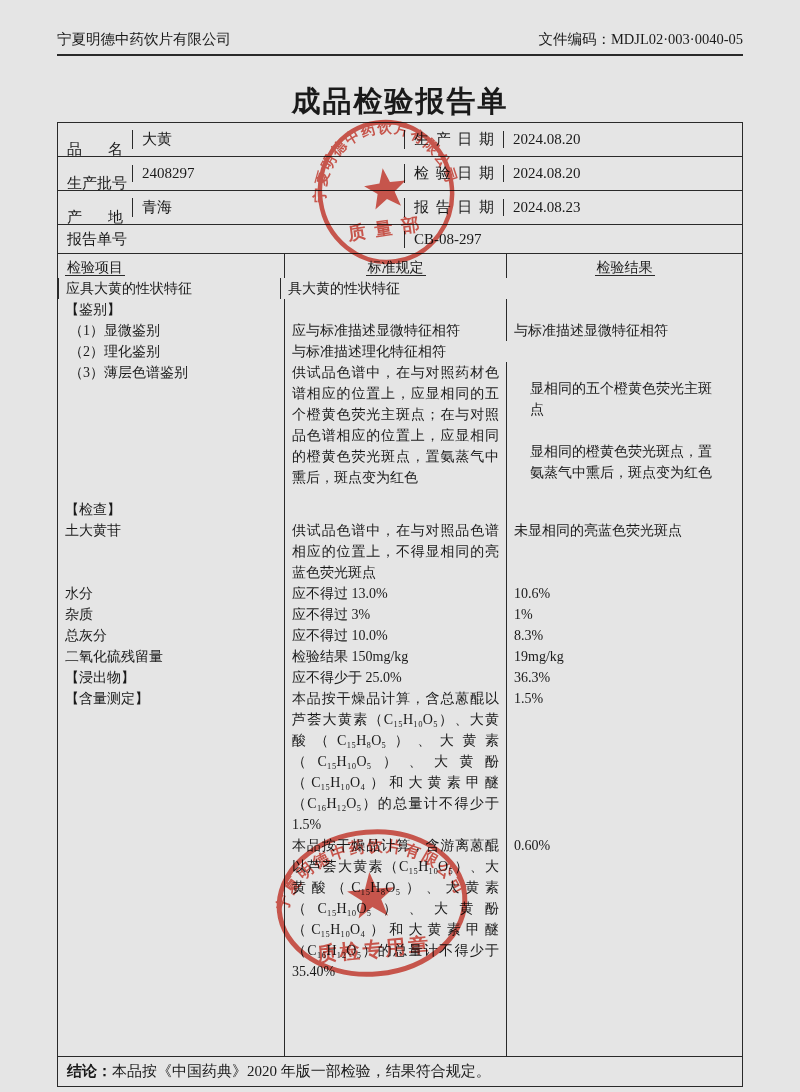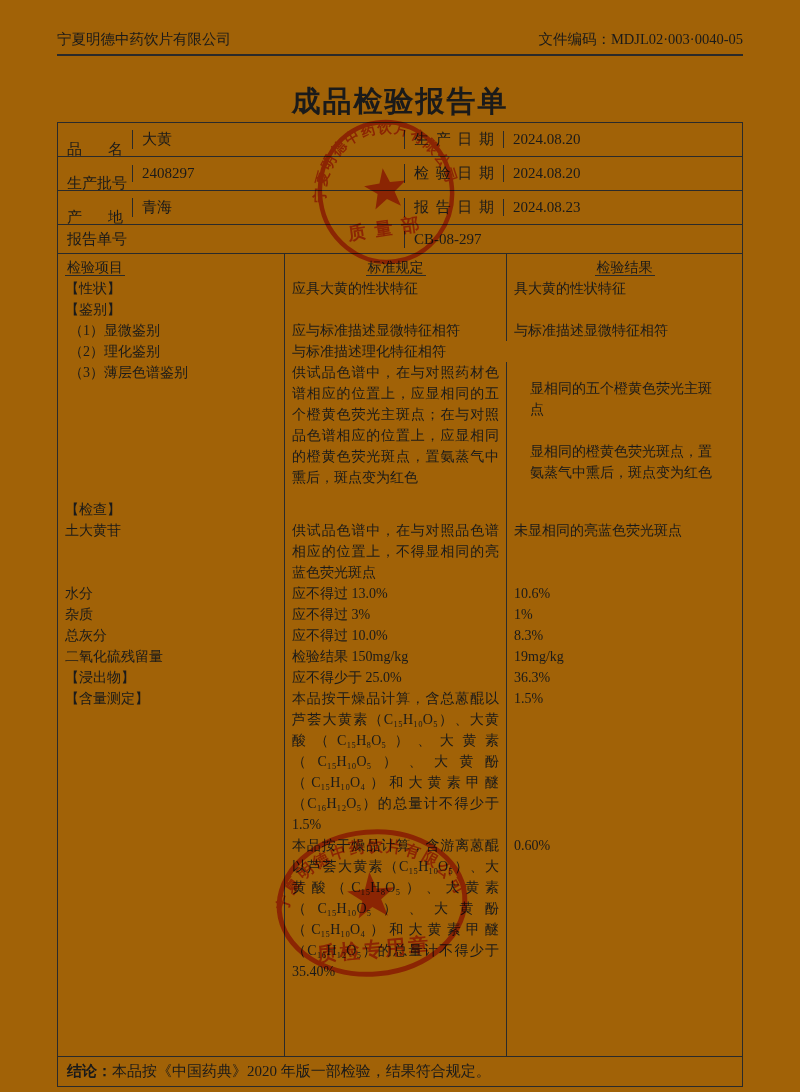--- a/index.html
+++ b/index.html
@@ -1,17 +1,17 @@
 <!DOCTYPE html>
 <html><head>
 <meta charset="utf-8">
 <style>
   html,body{margin:0;padding:0;background:#888;}
   .page{
-    position:relative;width:800px;height:1092px;margin:0 auto;background:#a16207;
+    position:relative;width:800px;height:1092px;margin:0 auto;background:#e5e5e5;
     font-family:"Liberation Serif","DejaVu Serif",serif;color:#1a1a1a;
     overflow:hidden;
   }
   
   .hdr{display:flex;justify-content:space-between;align-items:flex-end;
        padding:30px 57px 5px 57px;font-size:14.5px;}
   .hrule{margin:0 57px;border-top:2px solid #2a2a2a;}
   .title{text-align:center;font-size:29px;font-weight:bold;letter-spacing:2px;
          margin-top:26px;}
   
@@ -89,21 +89,20 @@
     </div>
 
     <div class="mtable">
       <div class="mrow mhead">
         <div class="mi"><span class="ul">检验项目</span></div>
         <div class="ms"><span class="ul">标准规定</span></div>
         <div class="mr"><span class="ul">检验结果</span></div>
       </div>
 
       <div class="mrow">
-        <div class="mi">【性状】</div>
         <div class="ms">应具大黄的性状特征</div>
         <div class="mr">具大黄的性状特征</div>
       </div>
       <div class="mrow">
         <div class="mi">【鉴别】</div>
         <div class="ms"></div>
         <div class="mr"></div>
       </div>
       <div class="mrow">
         <div class="mi ind">（1）显微鉴别</div>

